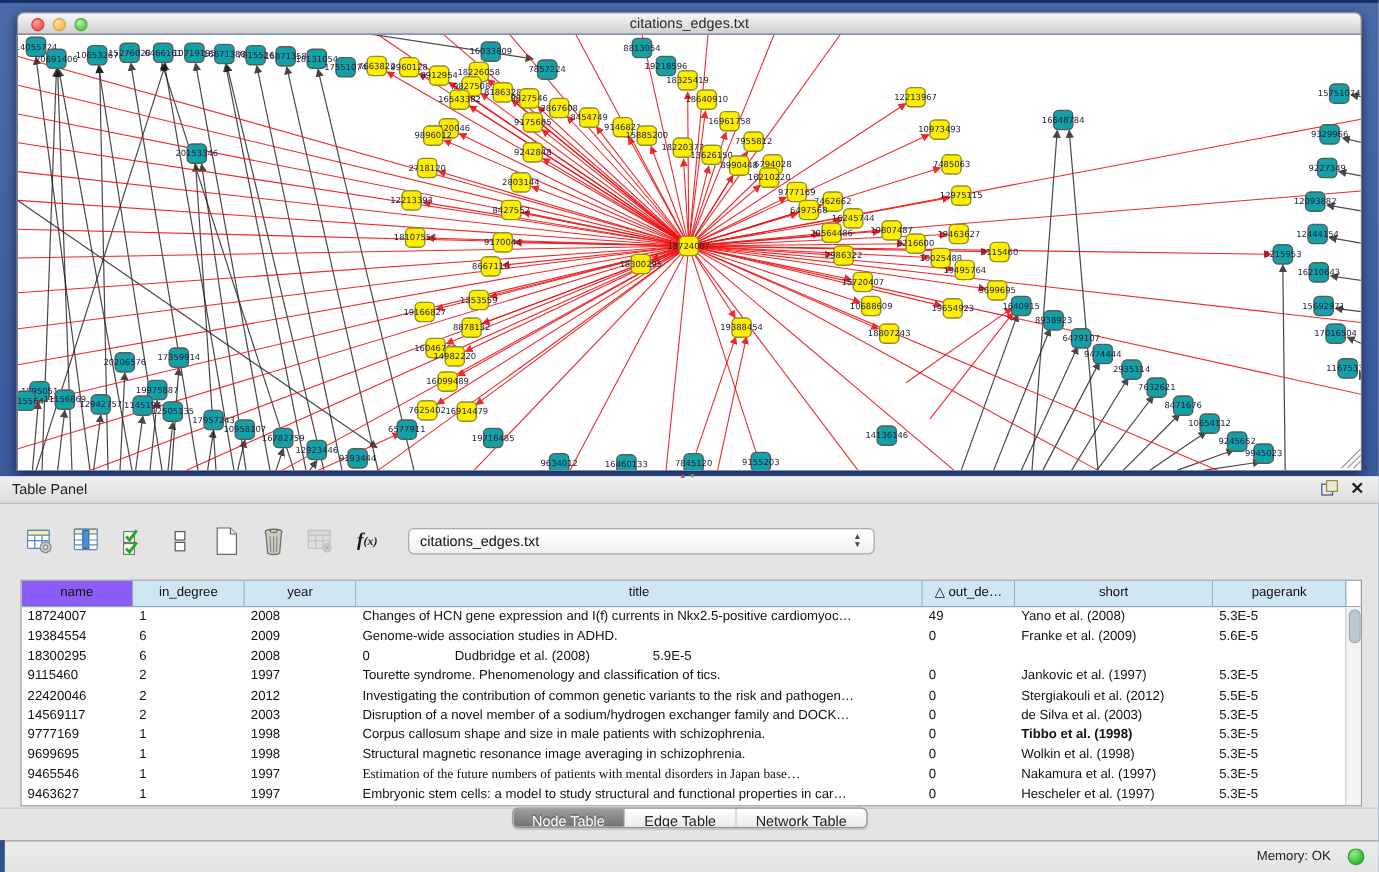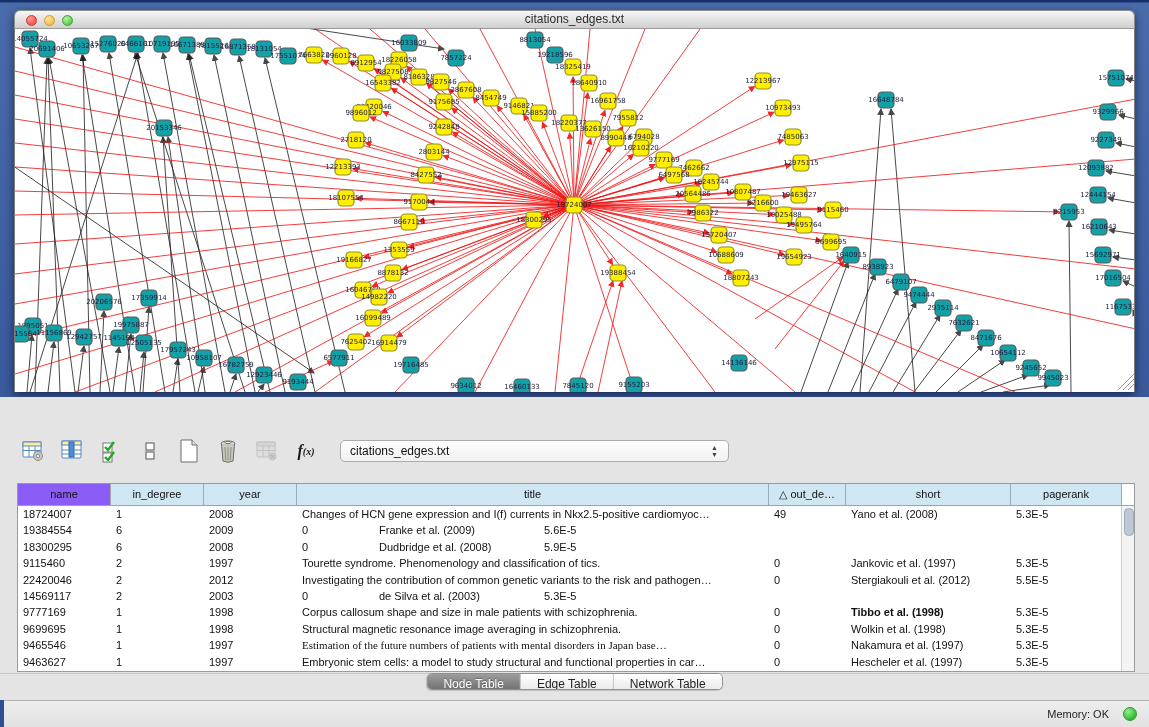--- a/index.html
+++ b/index.html
@@ -746,20 +746,31 @@
         <g id="resize-hatch" stroke="#9a9a9a" stroke-width="1">
           <line x1="1103" y1="361" x2="1119" y2="345"></line>
           <line x1="1108" y1="361" x2="1119" y2="350"></line>
           <line x1="1113" y1="361" x2="1119" y2="355"></line>
         </g>
       </svg>
     </div>
   </div>
 
   <div class="tpanel">
+    <div class="phead">
+      <span class="grip">▲▼</span>
+      <span class="ptitle">Table Panel</span>
+      <span class="picons">
+        <span class="float-ic">
+            <span class="sq1"></span>
+            <span class="sq2"></span>
+          </span>
+        <span class="close-ic">✕</span>
+      </span>
+    </div>
 
     <div class="toolbar">
       <span class="tbtn">
         <svg width="24" height="24">
             <rect x="2" y="3" width="18" height="15" rx="1" fill="#fff" stroke="#5588bb"></rect>
             <rect x="2" y="3" width="18" height="4" fill="#ffe9a8" stroke="#5588bb"></rect>
             <line x1="8" y1="7" x2="8" y2="18" stroke="#5588bb"></line>
             <line x1="14" y1="7" x2="14" y2="18" stroke="#5588bb"></line>
             <line x1="2" y1="11.5" x2="20" y2="11.5" stroke="#5588bb"></line>
             <circle cx="17" cy="17" r="4.5" fill="#c9c9c9" stroke="#8a8a8a"></circle>
@@ -843,20 +854,21 @@
             <div class="td" style="width: 93px;">2008</div>
             <div class="td" style="width: 472px;">Changes of HCN gene expression and I(f) currents in Nkx2.5-positive cardiomyoc…</div>
             <div class="td" style="width: 77px;">49</div>
             <div class="td" style="width: 165px;">Yano et al. (2008)</div>
             <div class="td" style="width: 111px;">5.3E-5</div>
           </div>
           <div class="tr">
             <div class="td" style="width: 93px;">19384554</div>
             <div class="td" style="width: 93px;">6</div>
             <div class="td" style="width: 93px;">2009</div>
+            <div class="td" style="width: 472px;">Genome-wide association studies in ADHD.</div>
             <div class="td" style="width: 77px;">0</div>
             <div class="td" style="width: 165px;">Franke et al. (2009)</div>
             <div class="td" style="width: 111px;">5.6E-5</div>
           </div>
           <div class="tr">
             <div class="td" style="width: 93px;">18300295</div>
             <div class="td" style="width: 93px;">6</div>
             <div class="td" style="width: 93px;">2008</div>
             <div class="td" style="width: 77px;">0</div>
             <div class="td" style="width: 165px;">Dudbridge et al. (2008)</div>
@@ -877,20 +889,21 @@
             <div class="td" style="width: 93px;">2012</div>
             <div class="td" style="width: 472px;">Investigating the contribution of common genetic variants to the risk and pathogen…</div>
             <div class="td" style="width: 77px;">0</div>
             <div class="td" style="width: 165px;">Stergiakouli et al. (2012)</div>
             <div class="td" style="width: 111px;">5.5E-5</div>
           </div>
           <div class="tr">
             <div class="td" style="width: 93px;">14569117</div>
             <div class="td" style="width: 93px;">2</div>
             <div class="td" style="width: 93px;">2003</div>
+            <div class="td" style="width: 472px;">Disruption of a novel member of a sodium/hydrogen exchanger family and DOCK…</div>
             <div class="td" style="width: 77px;">0</div>
             <div class="td" style="width: 165px;">de Silva et al. (2003)</div>
             <div class="td" style="width: 111px;">5.3E-5</div>
           </div>
           <div class="tr">
             <div class="td" style="width: 93px;">9777169</div>
             <div class="td" style="width: 93px;">1</div>
             <div class="td" style="width: 93px;">1998</div>
             <div class="td" style="width: 472px;">Corpus callosum shape and size in male patients with schizophrenia.</div>
             <div class="td" style="width: 77px;">0</div>

